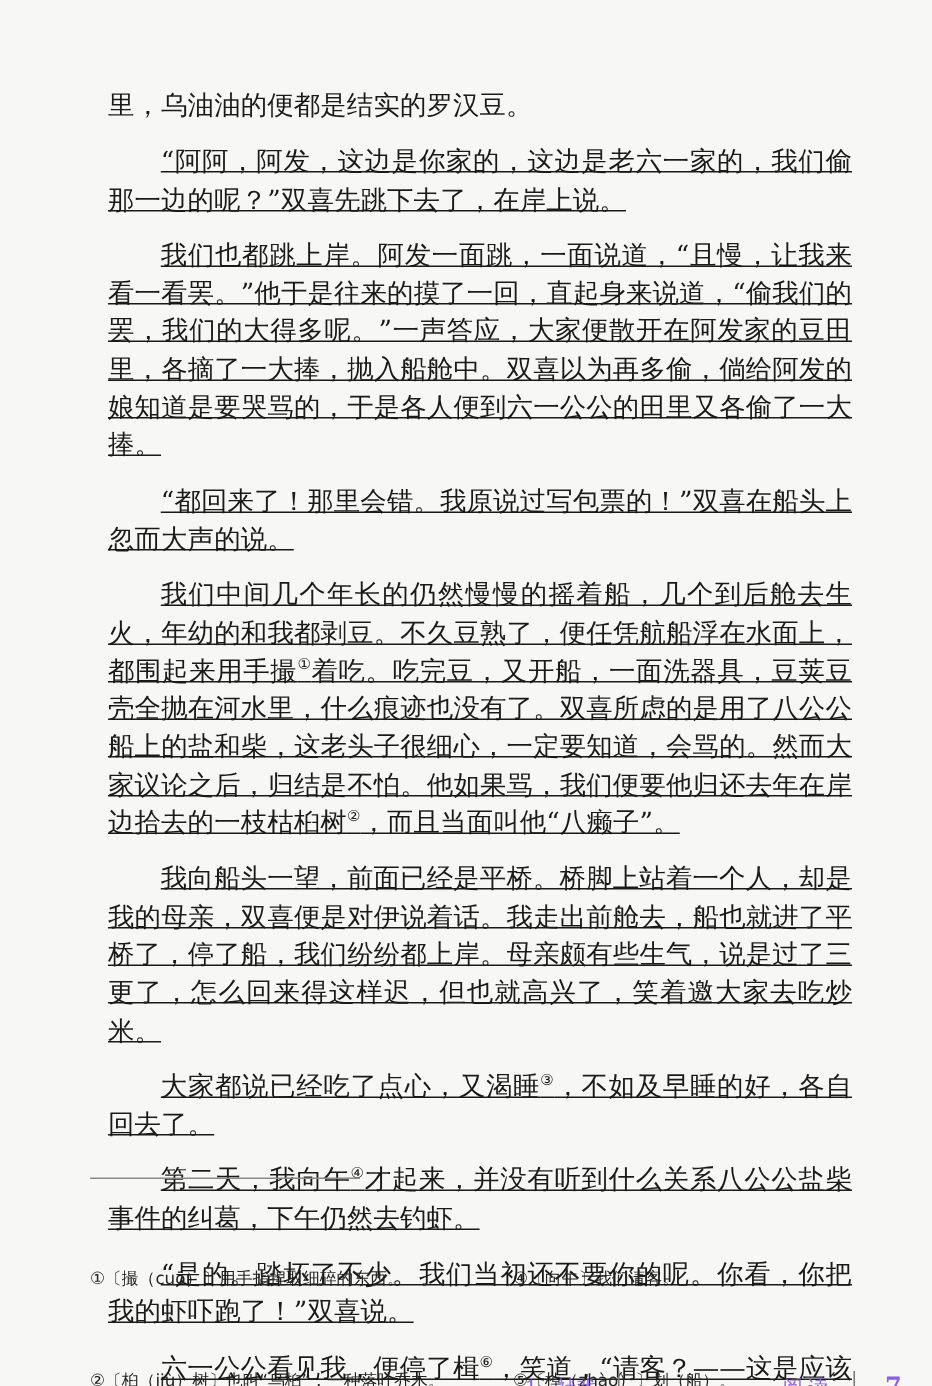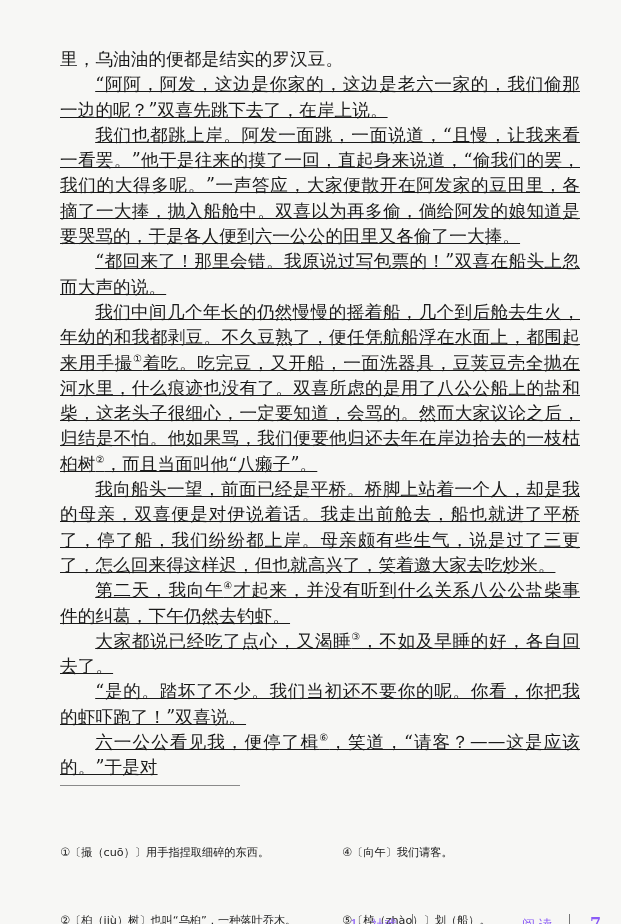--- a/index.html
+++ b/index.html
@@ -8,21 +8,21 @@
     background: #f7f7f5;
     font-family: "DejaVu Serif", "Liberation Serif", serif;
     color: #1a1a1a;
     position: relative;
   }
   .page { position: absolute; left: 0; top: 0; width: 621px; height: 924px; }
   .body-text {
     position: absolute; left: 60px; top: 47px; width: 520px;
     font-size: 17.6px; line-height: 25.3px; letter-spacing: 0.1px;
   }
-  .body-text p { margin: 0; text-align: justify; text-align-last: left; }
+  .body-text p { margin: 12px; text-align: justify; text-align-last: left; }
   .body-text p.indent { text-indent: 2em; text-decoration: underline; }
   sup.fn { font-size: 10px; vertical-align: 7px; line-height: 0; }
   .divider {
     position: absolute; left: 60px; top: 785px; width: 180px; height: 1px; background: #8a8a8a;
   }
   .notes {
     position: absolute; left: 60px; top: 795px; width: 520px;
     font-family: "DejaVu Sans", "Liberation Sans", sans-serif;
     font-size: 11.2px; line-height: 20px; color: #222;
     display: grid; grid-template-columns: 282px 238px;
@@ -42,22 +42,22 @@
 <body>
 
 <div class="page">
   <div class="body-text" id="body-text">
       <p><span>里，乌油油的便都是结实的罗汉豆。</span></p>
       <p class="indent"><span>“阿阿，阿发，这边是你家的，这边是老六一家的，我们偷那一边的呢？”双喜先跳下去了，在岸上说。</span></p>
       <p class="indent"><span>我们也都跳上岸。阿发一面跳，一面说道，“且慢，让我来看一看罢。”他于是往来的摸了一回，直起身来说道，“偷我们的罢，我们的大得多呢。”一声答应，大家便散开在阿发家的豆田里，各摘了一大捧，抛入船舱中。双喜以为再多偷，倘给阿发的娘知道是要哭骂的，于是各人便到六一公公的田里又各偷了一大捧。</span></p>
       <p class="indent"><span>“都回来了！那里会错。我原说过写包票的！”双喜在船头上忽而大声的说。</span></p>
       <p class="indent"><span>我们中间几个年长的仍然慢慢的摇着船，几个到后舱去生火，年幼的和我都剥豆。不久豆熟了，便任凭航船浮在水面上，都围起来用手撮</span><sup class="fn">①</sup><span>着吃。吃完豆，又开船，一面洗器具，豆荚豆壳全抛在河水里，什么痕迹也没有了。双喜所虑的是用了八公公船上的盐和柴，这老头子很细心，一定要知道，会骂的。然而大家议论之后，归结是不怕。他如果骂，我们便要他归还去年在岸边拾去的一枝枯桕树</span><sup class="fn">②</sup><span>，而且当面叫他“八癞子”。</span></p>
       <p class="indent"><span>我向船头一望，前面已经是平桥。桥脚上站着一个人，却是我的母亲，双喜便是对伊说着话。我走出前舱去，船也就进了平桥了，停了船，我们纷纷都上岸。母亲颇有些生气，说是过了三更了，怎么回来得这样迟，但也就高兴了，笑着邀大家去吃炒米。</span></p>
+      <p class="indent"><span>大家都说已经吃了点心，又渴睡</span><sup class="fn">③</sup><span>，不如及早睡的好，各自回去了。</span></p>
       <p class="indent"><span>第二天，我向午</span><sup class="fn">④</sup><span>才起来，并没有听到什么关系八公公盐柴事件的纠葛，下午仍然去钓虾。</span></p>
-      <p class="indent"><span>大家都说已经吃了点心，又渴睡</span><sup class="fn">③</sup><span>，不如及早睡的好，各自回去了。</span></p>
       <p class="indent"><span>“是的。踏坏了不少。我们当初还不要你的呢。你看，你把我的虾吓跑了！”双喜说。</span></p>
       <p class="indent"><span>六一公公看见我，便停了楫</span><sup class="fn">⑥</sup><span>，笑道，“请客？——这是应该的。”于是对</span></p>
     </div>
 
   <div class="divider"></div>
 
   <div class="notes">
     <div class="col">
       <div>①〔撮（cuō）〕用手指捏取细碎的东西。</div>
       <div>②〔桕（jiù）树〕也叫“乌桕”，一种落叶乔木。</div>

